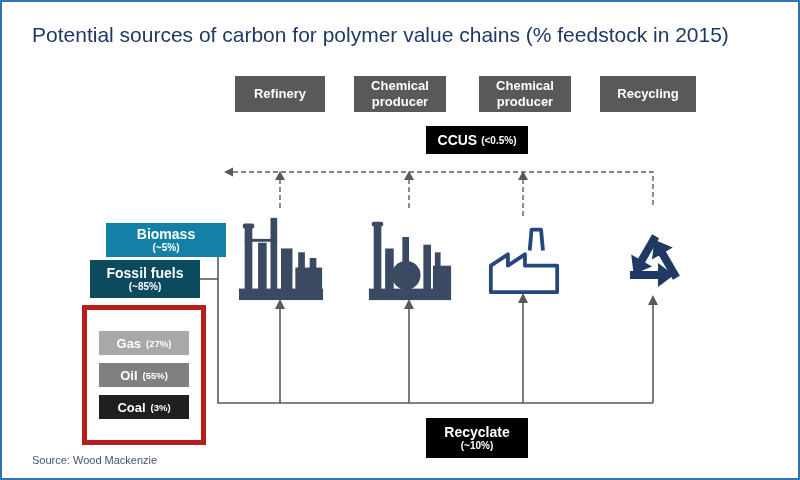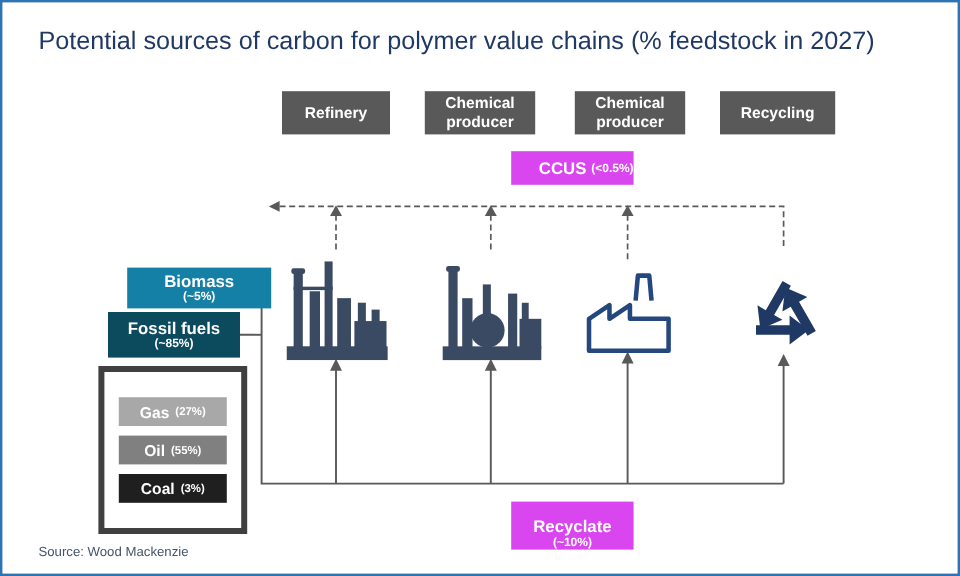--- a/index.html
+++ b/index.html
@@ -7,34 +7,34 @@
   body { font-family:"Liberation Sans", sans-serif; }
   .canvas { position:relative; width:800px; height:480px; background:#fff;
             border:2px solid #2E74B5; overflow:hidden; }
   .abs { position:absolute; }
   .title { left:30px; top:20px; width:745px; font-size:21px; font-weight:400;
            color:#203864; line-height:1.28; }
   .lines { left:0; top:0; pointer-events:none; }
   .stage { background:#595959; color:#fff; font-weight:bold; font-size:13px;
            display:flex; align-items:center; justify-content:center;
            text-align:center; line-height:1.2; height:36px; top:74px; }
-  .bluebox { background:#d946ef; color:#fff; display:flex; align-items:center;
-             justify-content:flex-end; }
+  .bluebox { background:#000000; color:#fff; display:flex; align-items:center;
+             justify-content:center; }
   .bluebox .big { font-size:14px; font-weight:bold; }
   .bluebox .small { font-size:10px; font-weight:bold; margin-left:4px; }
   .col { flex-direction:column; }
   .col .small { margin-left:0; }
   .inbox { color:#fff; display:flex; flex-direction:column; align-items:center;
            justify-content:center; line-height:1.15; }
   .inbox .big { font-size:14px; font-weight:bold; }
   .inbox .small { font-size:10px; font-weight:bold; }
   .biomass { background:#1580A6; }
   .fossil { background:#0C4A5E; }
   .fuelwrap { left:80px; top:303px; width:124px; height:140px; background:#fff;
-              border:5px solid #404040; padding:21px 12px; display:flex;
+              border:5px solid #b91c1c; padding:21px 12px; display:flex;
               flex-direction:column; gap:8px; }
   .fuel { height:32px; color:#fff; display:flex; align-items:center;
           justify-content:center; gap:5px; }
   .fuel .big { font-size:13px; font-weight:bold; }
   .fuel .small { font-size:9.5px; font-weight:bold; }
   .source { left:30px; top:452px; font-size:11px; color:#44546A; }
   .icon { display:flex; align-items:flex-end; justify-content:center; }
   .icon svg { width:100%; height:100%; }
 </style>
 </head>
@@ -65,21 +65,21 @@
       <path d="M521 214 V178"></path>
     </g>
     <g fill="#595959">
       <polygon points="222,170 231,165.5 231,174.5"></polygon>
       <polygon points="278,169 273,178 283,178"></polygon>
       <polygon points="407,169 402,178 412,178"></polygon>
       <polygon points="521,169 516,178 526,178"></polygon>
     </g>
   </svg>
 
-  <h1 class="abs title">Potential sources of carbon for polymer value chains (% feedstock in 2027)</h1>
+  <h1 class="abs title">Potential sources of carbon for polymer value chains (% feedstock in 2015)</h1>
 
   <div class="abs stage" style="left:352px;width:92px;">
     <span>Chemical producer</span>
   </div>
   <div class="abs stage" style="left:233px;width:90px;">
     <span>Refinery</span>
   </div>
   <div class="abs stage" style="left:477px;width:92px;">
     <span>Chemical producer</span>
   </div>

